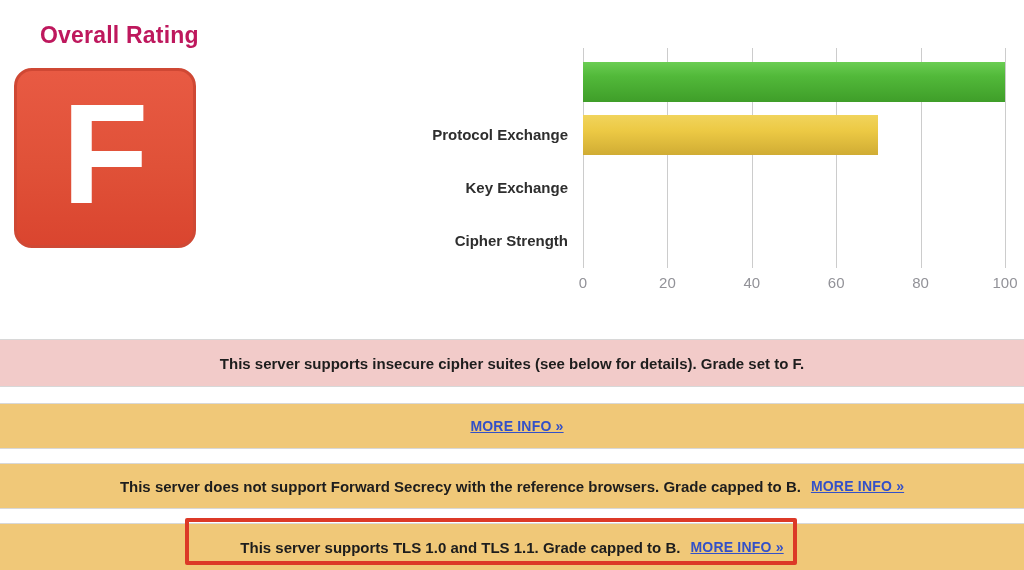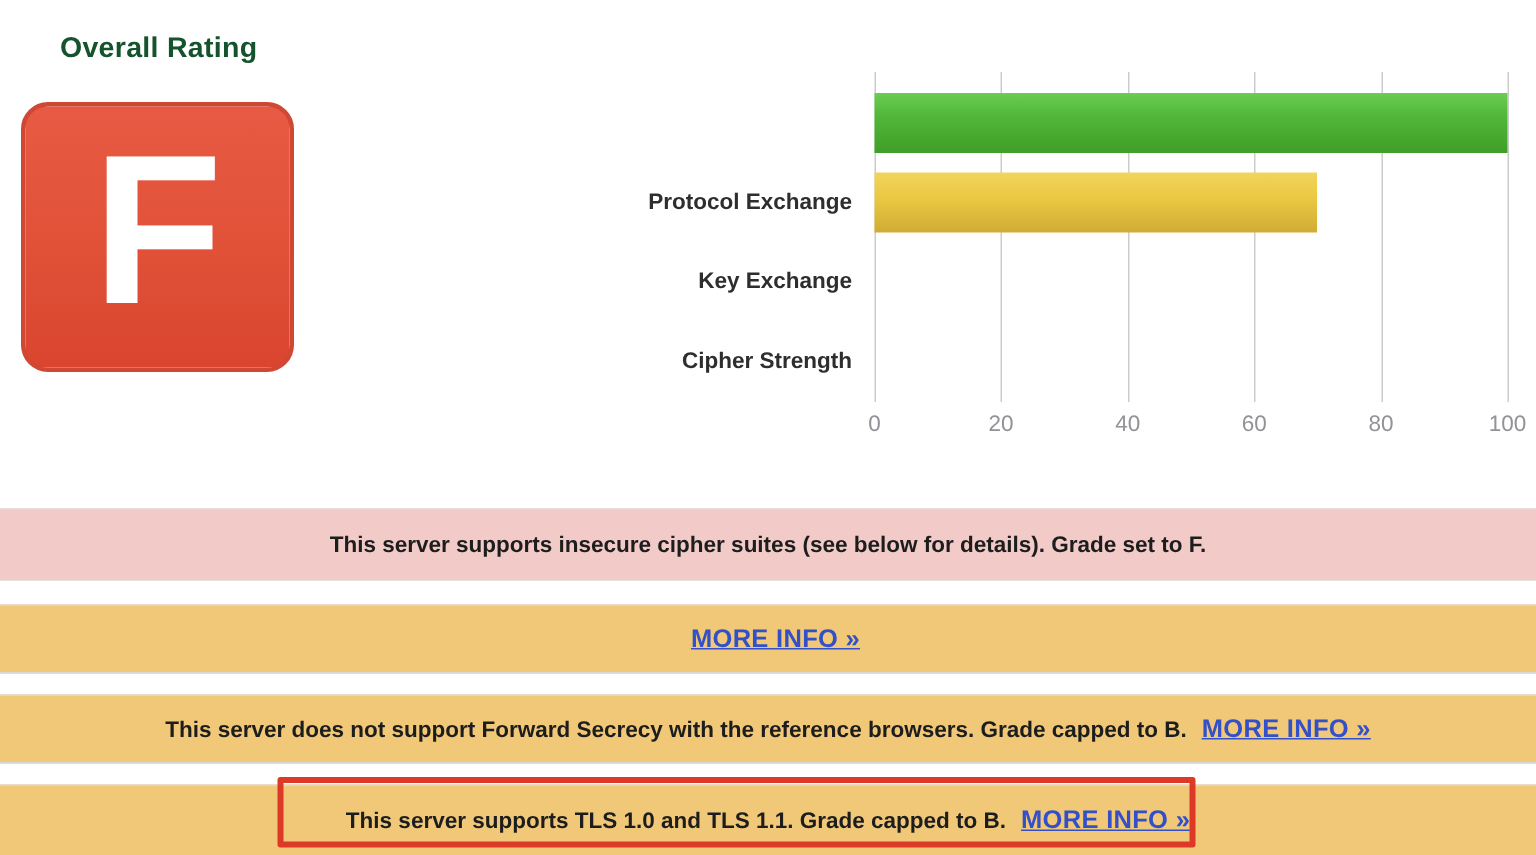--- a/index.html
+++ b/index.html
@@ -5,21 +5,21 @@
   html,body{margin:0;padding:0;}
   body{
     width:1024px;height:570px;overflow:hidden;background:#ffffff;
     font-family:"Liberation Sans","DejaVu Sans",sans-serif;
     position:relative;
   }
   .page{position:absolute;inset:0;}
   
   .rating-title{
     position:absolute;left:40px;top:22px;margin:0;
-    font-size:19px;font-weight:bold;color:#14532d;letter-spacing:.2px;
+    font-size:23px;font-weight:bold;color:#be185d;letter-spacing:.2px;
   }
   .grade-badge{
     position:absolute;left:14px;top:68px;width:182px;height:180px;
     border-radius:18px;
     background:linear-gradient(180deg,#e85a43 0%,#e05138 55%,#da452f 100%);
     border:3px solid #cf4834;box-sizing:border-box;
     display:flex;align-items:center;justify-content:center;
   }
   .grade-letter{
     color:#ffffff;font-size:142px;font-weight:bold;line-height:1;
@@ -42,21 +42,21 @@
   
   .banner{
     position:absolute;left:0;width:1024px;box-sizing:border-box;
     border-top:1px solid #d8d8d8;border-bottom:1px solid #d8d8d8;
     display:flex;align-items:center;justify-content:center;
     font-size:15px;font-weight:bold;color:#1d1d1d;
   }
   .banner.error{background:#f2cbc9;}
   .banner.warning{background:#f0c878;}
   .more-info{
-    color:#3350c8;font-size:17px;font-weight:bold;
+    color:#3350c8;font-size:14px;font-weight:bold;
     text-decoration:underline;margin-left:10px;cursor:pointer;letter-spacing:.2px;
   }
   .annotation-rect{
     position:absolute;left:185px;top:518px;width:612px;height:47px;
     border:4px solid #dc3927;border-radius:2px;box-sizing:border-box;
     background:transparent;pointer-events:none;
   }
 </style>
 </head>
 <body>

